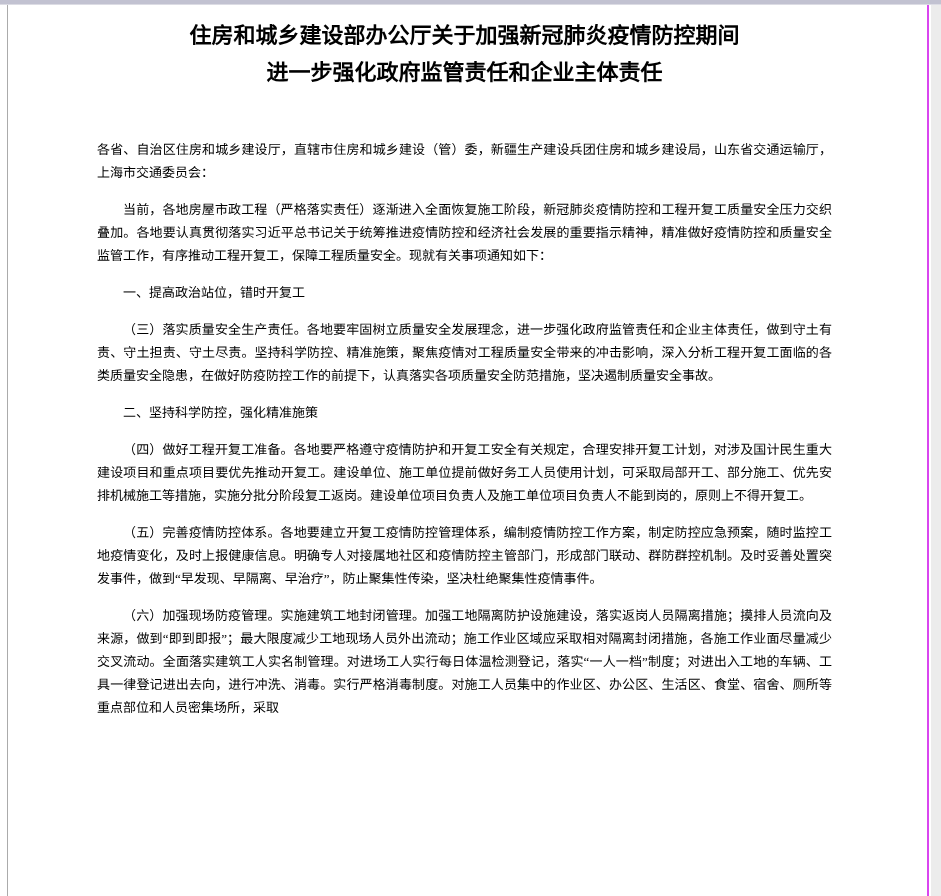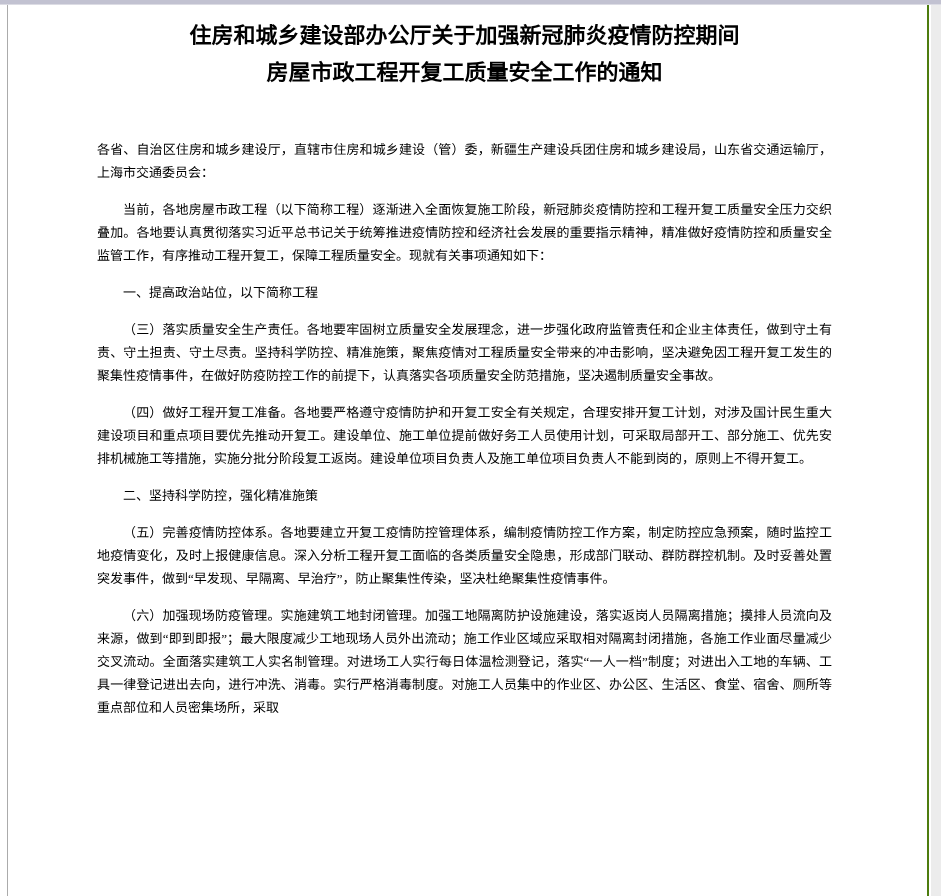--- a/index.html
+++ b/index.html
@@ -15,21 +15,21 @@
     width: 941px; height: 4px;
     background: #c2c2d1;
     border-bottom: 1px solid #dcdce4;
     z-index: 5;
   }
   .page {
     position: absolute; top: 4px; left: 7px;
     width: 922px; height: 892px;
     background: #ffffff;
     border-left: 1px solid #ababab;
-    border-right: 2px solid #4d7c0f;
+    border-right: 2px solid #d946ef;
     box-sizing: border-box;
     overflow: hidden;
   }
   .scroll-strip {
     position: absolute; top: 4px; right: 0;
     width: 10px; height: 892px;
     background: #ececec;
   }
   .content {
     margin: 13px 95px 0 89px; 
@@ -58,27 +58,27 @@
 <body>
 
 <div class="top-bar"></div>
 <div class="scroll-strip"></div>
 
 <div class="page">
   <div class="content">
 
     <div class="doc-title">
       <div>住房和城乡建设部办公厅关于加强新冠肺炎疫情防控期间</div>
-      <div>房屋市政工程开复工质量安全工作的通知</div>
+      <div>进一步强化政府监管责任和企业主体责任</div>
     </div>
 
     <p class="para recipients">各省、自治区住房和城乡建设厅，直辖市住房和城乡建设（管）委，新疆生产建设兵团住房和城乡建设局，山东省交通运输厅，上海市交通委员会：</p>
 
-    <p class="para">当前，各地房屋市政工程（以下简称工程）逐渐进入全面恢复施工阶段，新冠肺炎疫情防控和工程开复工质量安全压力交织叠加。各地要认真贯彻落实习近平总书记关于统筹推进疫情防控和经济社会发展的重要指示精神，精准做好疫情防控和质量安全监管工作，有序推动工程开复工，保障工程质量安全。现就有关事项通知如下：</p>
-    <p class="para">一、提高政治站位，以下简称工程</p>
-    <p class="para">（三）落实质量安全生产责任。各地要牢固树立质量安全发展理念，进一步强化政府监管责任和企业主体责任，做到守土有责、守土担责、守土尽责。坚持科学防控、精准施策，聚焦疫情对工程质量安全带来的冲击影响，坚决避免因工程开复工发生的聚集性疫情事件，在做好防疫防控工作的前提下，认真落实各项质量安全防范措施，坚决遏制质量安全事故。</p>
+    <p class="para">当前，各地房屋市政工程（严格落实责任）逐渐进入全面恢复施工阶段，新冠肺炎疫情防控和工程开复工质量安全压力交织叠加。各地要认真贯彻落实习近平总书记关于统筹推进疫情防控和经济社会发展的重要指示精神，精准做好疫情防控和质量安全监管工作，有序推动工程开复工，保障工程质量安全。现就有关事项通知如下：</p>
+    <p class="para">一、提高政治站位，错时开复工</p>
+    <p class="para">（三）落实质量安全生产责任。各地要牢固树立质量安全发展理念，进一步强化政府监管责任和企业主体责任，做到守土有责、守土担责、守土尽责。坚持科学防控、精准施策，聚焦疫情对工程质量安全带来的冲击影响，深入分析工程开复工面临的各类质量安全隐患，在做好防疫防控工作的前提下，认真落实各项质量安全防范措施，坚决遏制质量安全事故。</p>
+    <p class="para">二、坚持科学防控，强化精准施策</p>
     <p class="para">（四）做好工程开复工准备。各地要严格遵守疫情防护和开复工安全有关规定，合理安排开复工计划，对涉及国计民生重大建设项目和重点项目要优先推动开复工。建设单位、施工单位提前做好务工人员使用计划，可采取局部开工、部分施工、优先安排机械施工等措施，实施分批分阶段复工返岗。建设单位项目负责人及施工单位项目负责人不能到岗的，原则上不得开复工。</p>
-    <p class="para">二、坚持科学防控，强化精准施策</p>
-    <p class="para">（五）完善疫情防控体系。各地要建立开复工疫情防控管理体系，编制疫情防控工作方案，制定防控应急预案，随时监控工地疫情变化，及时上报健康信息。深入分析工程开复工面临的各类质量安全隐患，形成部门联动、群防群控机制。及时妥善处置突发事件，做到“早发现、早隔离、早治疗”，防止聚集性传染，坚决杜绝聚集性疫情事件。</p>
+    <p class="para">（五）完善疫情防控体系。各地要建立开复工疫情防控管理体系，编制疫情防控工作方案，制定防控应急预案，随时监控工地疫情变化，及时上报健康信息。明确专人对接属地社区和疫情防控主管部门，形成部门联动、群防群控机制。及时妥善处置突发事件，做到“早发现、早隔离、早治疗”，防止聚集性传染，坚决杜绝聚集性疫情事件。</p>
     <p class="para">（六）加强现场防疫管理。实施建筑工地封闭管理。加强工地隔离防护设施建设，落实返岗人员隔离措施；摸排人员流向及来源，做到“即到即报”；最大限度减少工地现场人员外出流动；施工作业区域应采取相对隔离封闭措施，各施工作业面尽量减少交叉流动。全面落实建筑工人实名制管理。对进场工人实行每日体温检测登记，落实“一人一档”制度；对进出入工地的车辆、工具一律登记进出去向，进行冲洗、消毒。实行严格消毒制度。对施工人员集中的作业区、办公区、生活区、食堂、宿舍、厕所等重点部位和人员密集场所，采取</p>
 
   </div>
 </div>
 
 </body></html>

